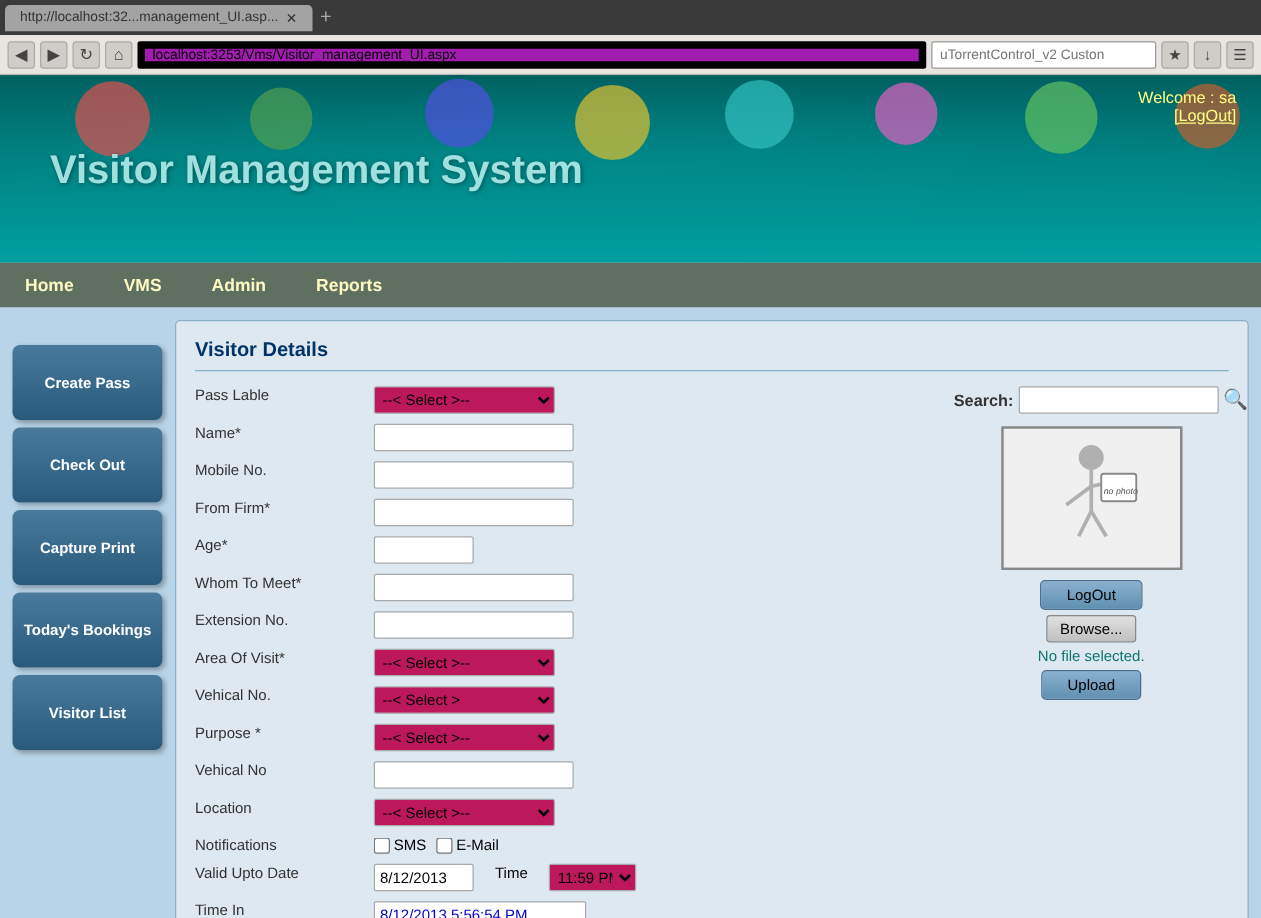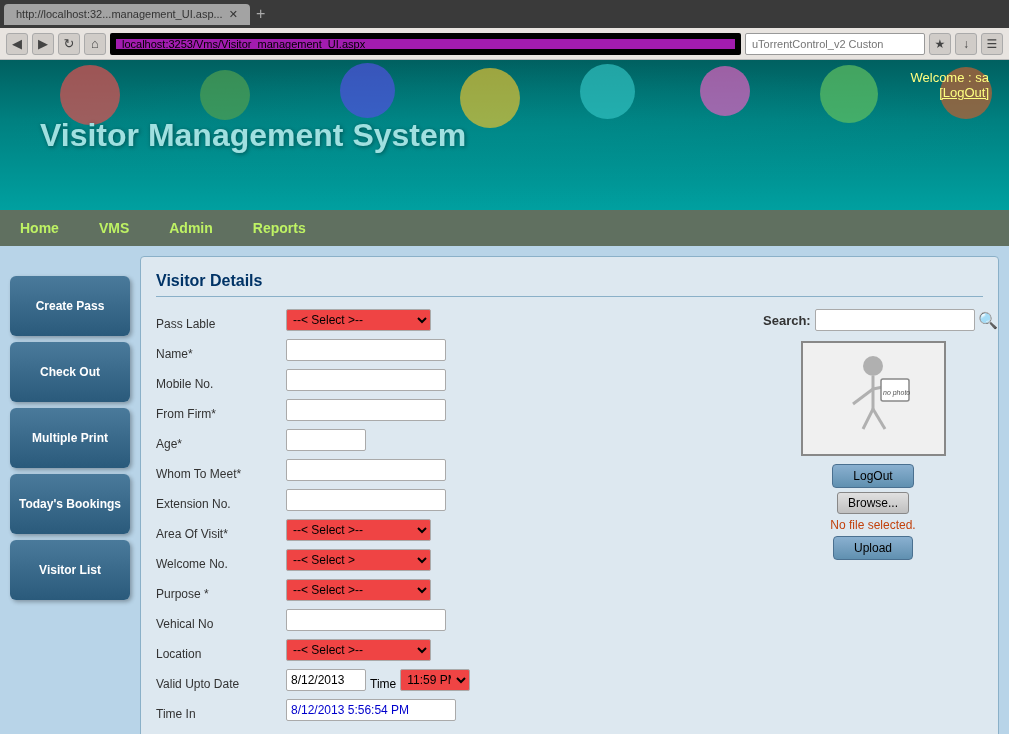--- a/index.html
+++ b/index.html
@@ -24,61 +24,61 @@
     .header-title { color: white; font-size: 52px; font-weight: bold; text-shadow: 2px 2px 8px rgba(0,0,0,0.5); z-index: 1; }
     .header-subtitle { color: #a0e0e0; font-size: 32px; font-weight: bold; text-shadow: 1px 1px 4px rgba(0,0,0,0.4); z-index: 1; margin-left: 20px; }
     .header-user { position: absolute; top: 10px; right: 20px; color: #ffff80; font-size: 13px; text-align: right; z-index: 1; }
     .header-user a { color: #ffff80; text-decoration: underline; cursor: pointer; }
 
     
     .deco-circle { position: absolute; border-radius: 50%; opacity: 0.7; z-index: 0; }
 
     
     .nav-bar { background: #607060; display: flex; align-items: center; padding: 0; height: 36px; }
-    .nav-item { color: #bef264; padding: 0 20px; height: 36px; display: flex; align-items: center; cursor: pointer; font-size: 14px; font-weight: bold; }
+    .nav-item { color: #fef9c3; padding: 0 20px; height: 36px; display: flex; align-items: center; cursor: pointer; font-size: 14px; font-weight: bold; }
 
     
     .main-content { display: flex; padding: 10px; min-height: 550px; background: #b8d4e8; }
 
     
     .sidebar { display: flex; flex-direction: column; gap: 6px; margin-right: 10px; width: 120px; padding-top: 20px; }
     .sidebar-btn { background: linear-gradient(180deg, #4a7a9b 0%, #2a5a7b 100%); color: white; border: none; border-radius: 6px; padding: 12px 8px; font-size: 12px; font-weight: bold; cursor: pointer; text-align: center; min-height: 60px; display: flex; align-items: center; justify-content: center; box-shadow: 2px 2px 4px rgba(0,0,0,0.3); }
 
     
     .form-container { flex: 1; background: #dde8f0; border: 1px solid #8ab0c8; border-radius: 4px; padding: 15px; }
     .form-title { color: #003366; font-size: 16px; font-weight: bold; margin-bottom: 12px; border-bottom: 1px solid #8ab0c8; padding-bottom: 6px; }
 
     .form-layout { display: flex; gap: 20px; }
     .form-fields { flex: 1; }
     .form-photo { width: 220px; }
 
-    .field-row { display: flex; align-items: flex-end; margin-bottom: 8px; }
+    .field-row { display: flex; align-items: flex-start; margin-bottom: 8px; gap: 13px; }
     .field-label { width: 130px; font-size: 12px; color: #333; flex-shrink: 0; }
     .field-input { height: 22px; border: 1px solid #aaa; border-radius: 2px; padding: 1px 4px; font-size: 12px; background: white; }
     .field-input-sm { width: 80px; }
     .field-input-md { width: 160px; }
     .field-input-lg { width: 160px; }
-    .field-select { height: 22px; border: 1px solid #aaa; border-radius: 2px; padding: 1px 2px; font-size: 12px; background: #ef4444; }
+    .field-select { height: 22px; border: 1px solid #aaa; border-radius: 2px; padding: 1px 2px; font-size: 12px; background: #be185d; }
     .field-select-md { width: 145px; }
 
     
     .search-area { display: flex; align-items: center; gap: 4px; margin-bottom: 10px; }
     .search-label { font-size: 13px; font-weight: bold; color: #333; }
     .search-input { width: 160px; height: 22px; border: 1px solid #aaa; border-radius: 2px; padding: 1px 4px; font-size: 12px; background: white; }
     .search-icon-btn { background: none; border: none; cursor: pointer; font-size: 16px; color: #996600; }
 
     
     .photo-box { width: 145px; height: 115px; border: 2px solid #888; background: white; display: flex; align-items: center; justify-content: center; margin: 0 auto 8px; overflow: hidden; }
     .no-photo-fig { display: flex; flex-direction: column; align-items: center; justify-content: center; width: 100%; height: 100%; background: #f0f0f0; }
 
     
     .capture-btn { display: block; margin: 4px auto; background: linear-gradient(180deg, #8ab0d0 0%, #6090b0 100%); border: 1px solid #4a7090; border-radius: 4px; padding: 4px 20px; font-size: 12px; cursor: pointer; color: #000; }
     .browse-row { display: flex; align-items: center; gap: 4px; justify-content: center; margin: 4px 0; flex-direction: column; }
     .browse-btn { background: linear-gradient(180deg, #e0e0e0 0%, #c0c0c0 100%); border: 1px solid #888; border-radius: 3px; padding: 3px 10px; font-size: 12px; cursor: pointer; }
-    .no-file-text { font-size: 12px; color: #c2410c; }
+    .no-file-text { font-size: 12px; color: #0f766e; }
     .upload-btn { display: block; margin: 4px auto; background: linear-gradient(180deg, #8ab0d0 0%, #6090b0 100%); border: 1px solid #4a7090; border-radius: 4px; padding: 4px 20px; font-size: 12px; cursor: pointer; color: #000; }
 
     
     .checkbox-group { display: flex; align-items: center; gap: 8px; }
     .checkbox-label { font-size: 12px; display: flex; align-items: center; gap: 3px; }
 
     
     .time-in-val { color: #0000cc; font-size: 12px; }
 
     
@@ -131,21 +131,21 @@
   <div class="nav-item">VMS</div>
   <div class="nav-item">Admin</div>
   <div class="nav-item">Reports</div>
 </div>
 
 <div class="main-content">
 
   <div class="sidebar">
     <button class="sidebar-btn">Create Pass</button>
     <button class="sidebar-btn">Check Out</button>
-    <button class="sidebar-btn">Multiple Print</button>
+    <button class="sidebar-btn">Capture Print</button>
     <button class="sidebar-btn">Today's Bookings</button>
     <button class="sidebar-btn">Visitor List</button>
   </div>
 
   <div class="form-container">
     <div class="form-title">Visitor Details</div>
 
     <div class="form-layout">
 
       <div class="form-fields">
@@ -188,21 +188,21 @@
         </div>
 
         <div class="field-row">
           <span class="field-label">Area Of Visit*</span>
           <select class="field-select field-select-md">
             <option>--&lt; Select &gt;--</option>
           </select>
         </div>
 
         <div class="field-row">
-          <span class="field-label">Welcome No.</span>
+          <span class="field-label">Vehical No.</span>
           <select class="field-select field-select-md">
             <option>--&lt; Select &gt;</option>
           </select>
         </div>
 
         <div class="field-row">
           <span class="field-label">Purpose *</span>
           <select class="field-select field-select-md">
             <option>--&lt; Select &gt;--</option>
           </select>
@@ -213,20 +213,33 @@
           <input class="field-input field-input-lg" type="text" style="">
         </div>
 
         <div class="field-row">
           <span class="field-label">Location</span>
           <select class="field-select field-select-md">
             <option>--&lt; Select &gt;--</option>
           </select>
         </div>
 
+        <div class="field-row">
+          <span class="field-label">Notifications</span>
+          <div class="checkbox-group">
+            <label class="checkbox-label">
+              <input type="checkbox" style="">
+              <span>SMS</span>
+            </label>
+            <label class="checkbox-label">
+              <input type="checkbox" style="">
+              <span>E-Mail</span>
+            </label>
+          </div>
+        </div>
 
         <div class="field-row">
           <span class="field-label">Valid Upto Date</span>
           <input class="field-input" style="width: 80px;" type="text" value="8/12/2013">
           <span style="margin: 0 4px; font-size:12px;">Time</span>
           <select class="field-select" style="width:70px;">
             <option>11:59 PM</option>
           </select>
         </div>
 

